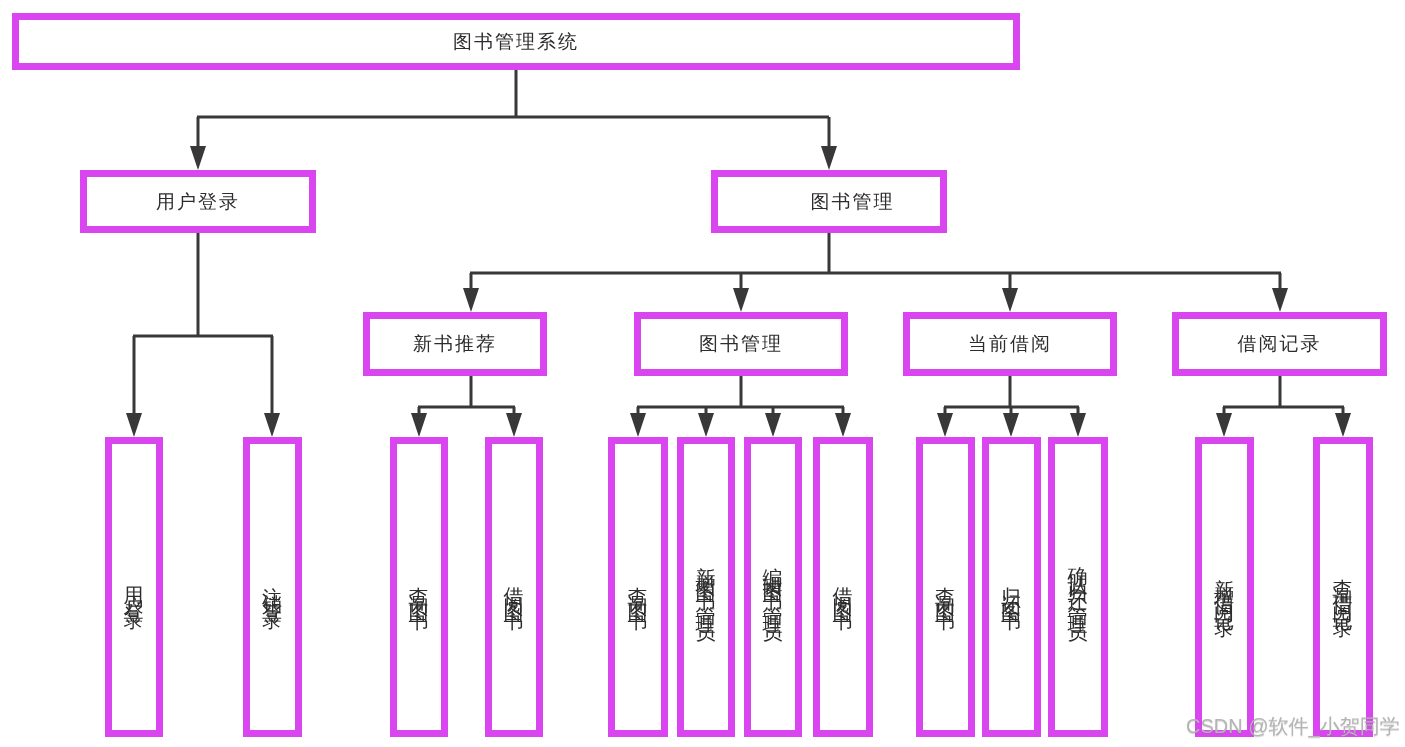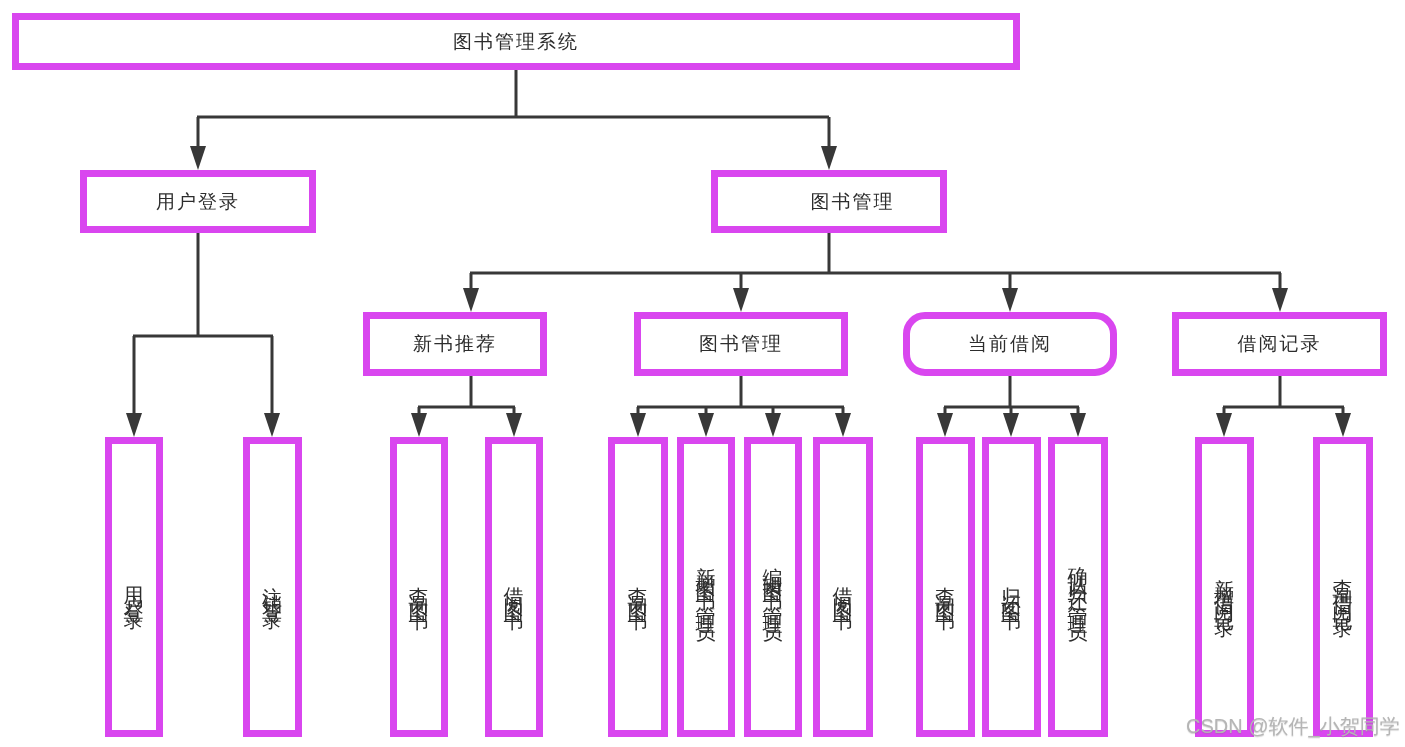--- a/index.html
+++ b/index.html
@@ -120,21 +120,21 @@
   <div class="box" style="left:711px; top:170px; width:236px; height:63px;padding-left:47px;">
     <span class="hlabel">图书管理</span>
   </div>
 
   <div class="box" style="left:363px; top:312px; width:184px; height:64px;">
     <span class="hlabel">新书推荐</span>
   </div>
   <div class="box" style="left:634px; top:312px; width:214px; height:64px;">
     <span class="hlabel">图书管理</span>
   </div>
-  <div class="box" style="left:903px; top:312px; width:214px; height:64px;border-radius:22px;">
+  <div class="box" style="left:903px; top:312px; width:214px; height:64px;">
     <span class="hlabel">当前借阅</span>
   </div>
   <div class="box" style="left:1172px; top:312px; width:215px; height:64px;">
     <span class="hlabel">借阅记录</span>
   </div>
 
   <div class="box vbox" style="left:105px; width:58px;">
     <span class="vlabel">用户登录</span>
   </div>
   <div class="box vbox" style="left:243px; width:59px;">

